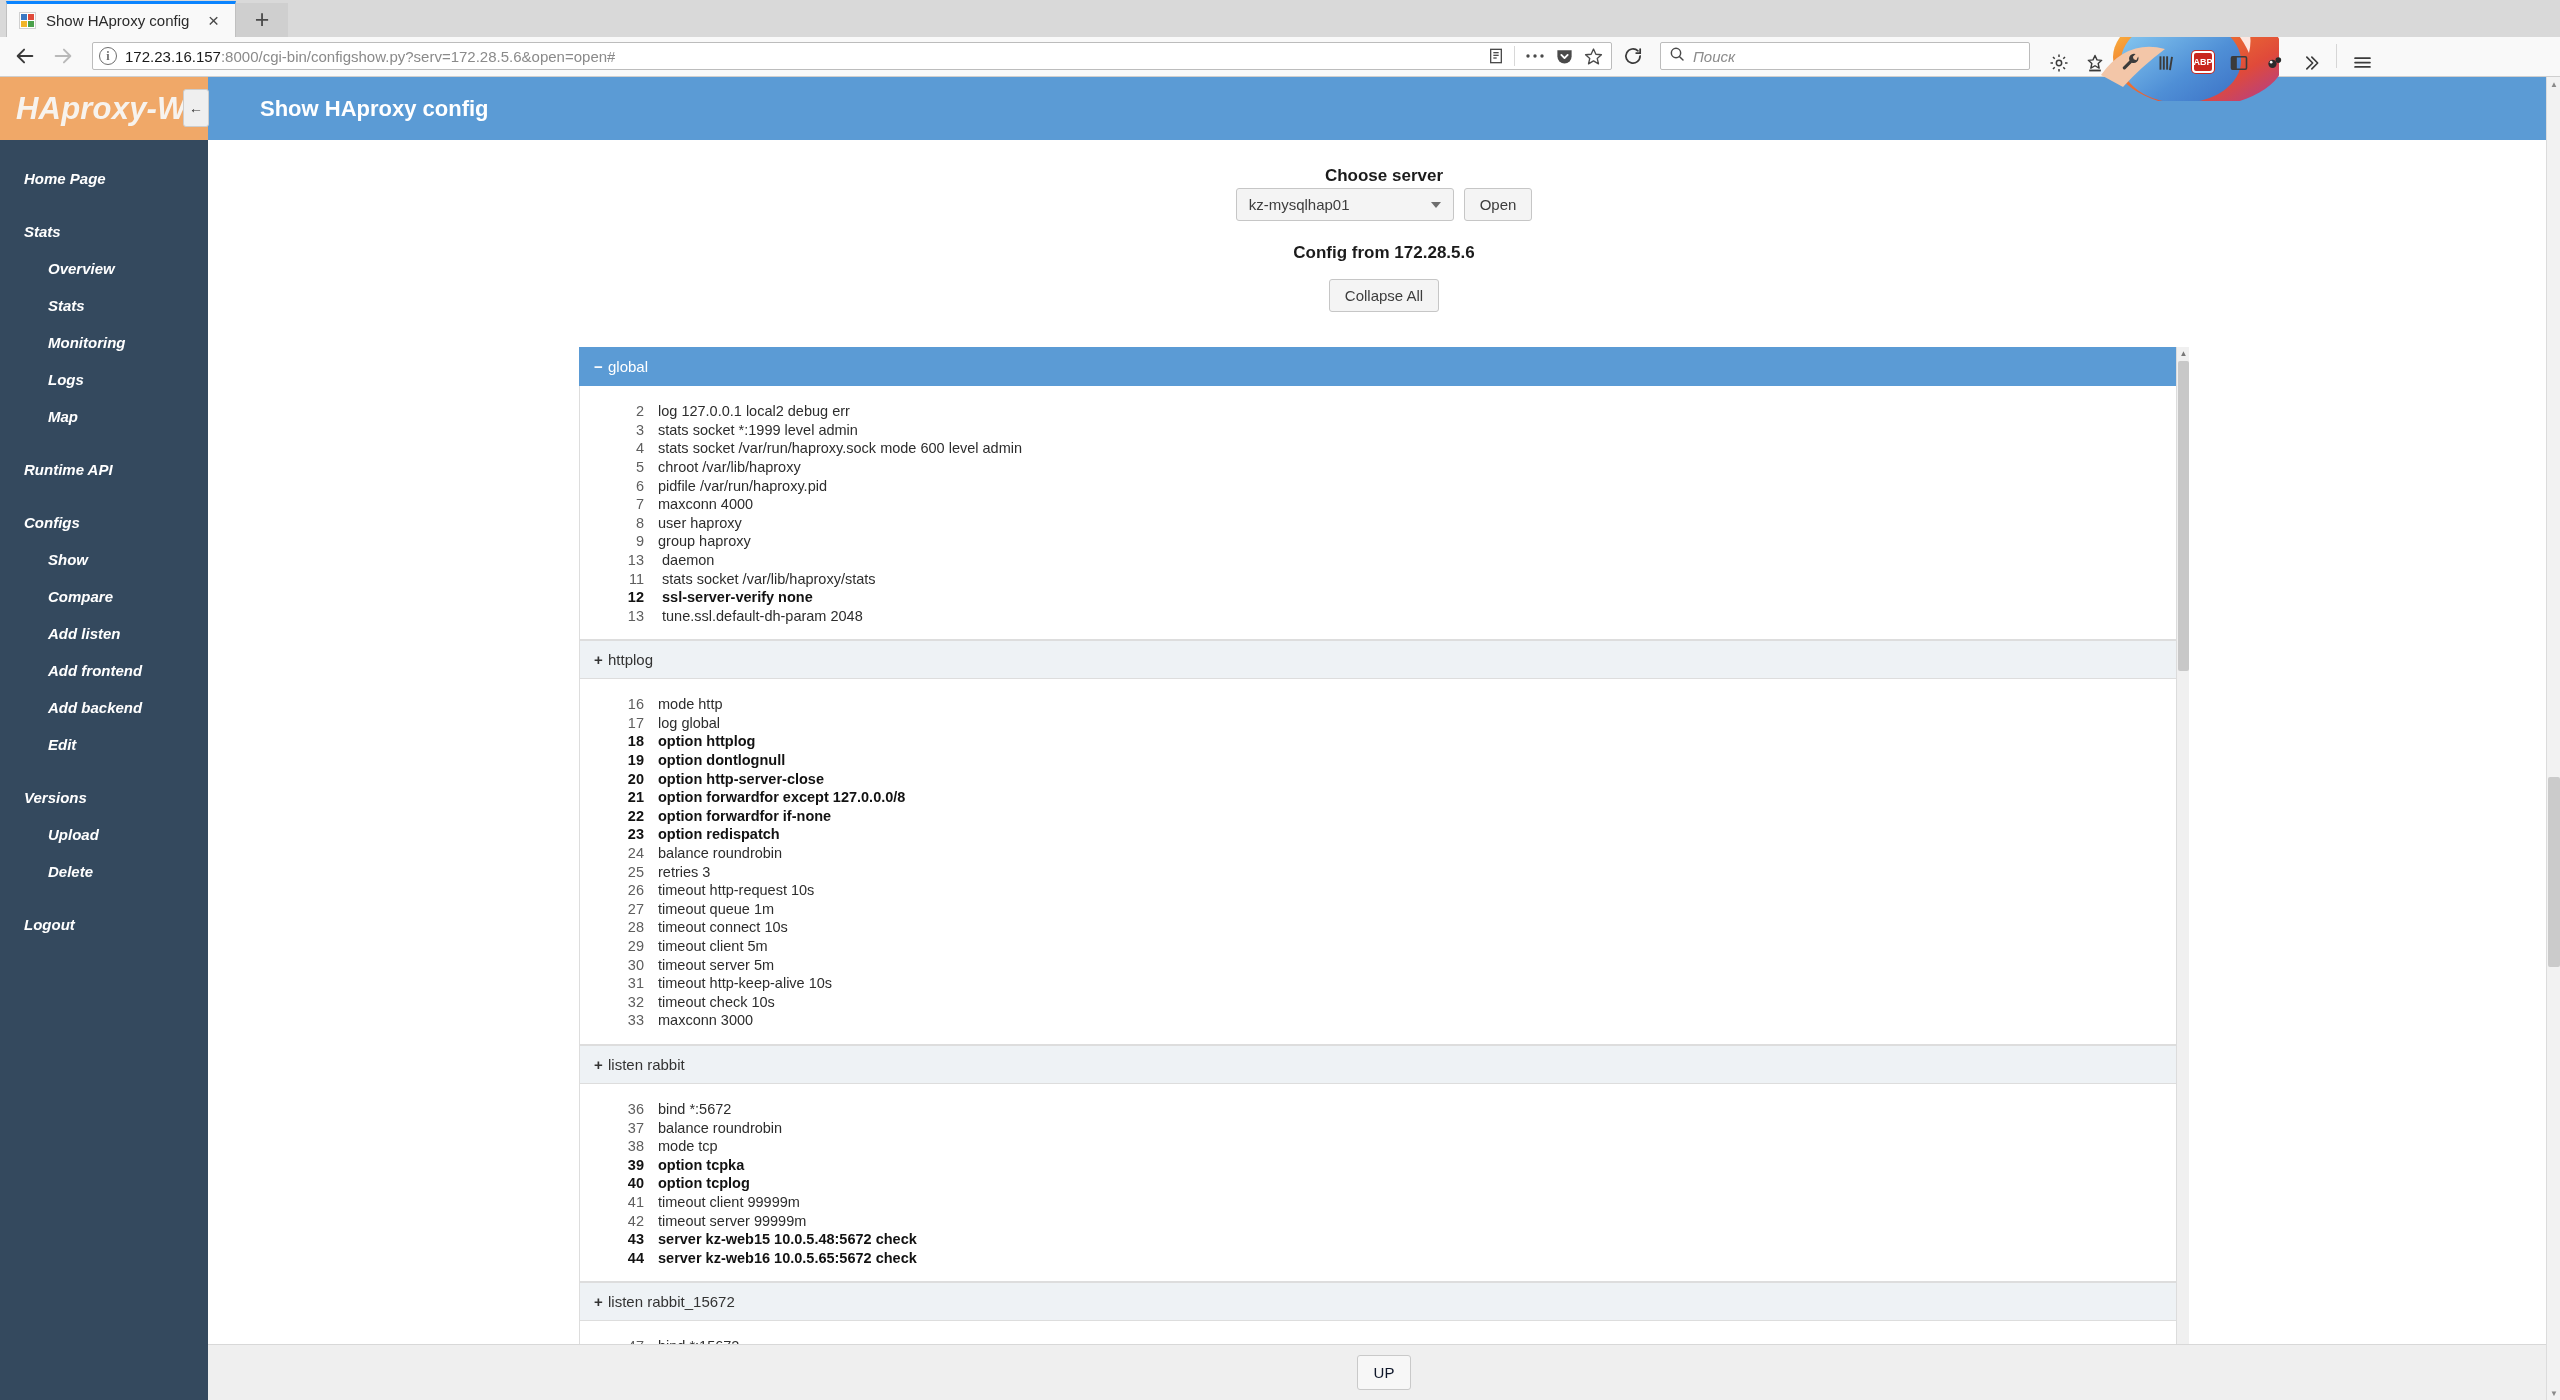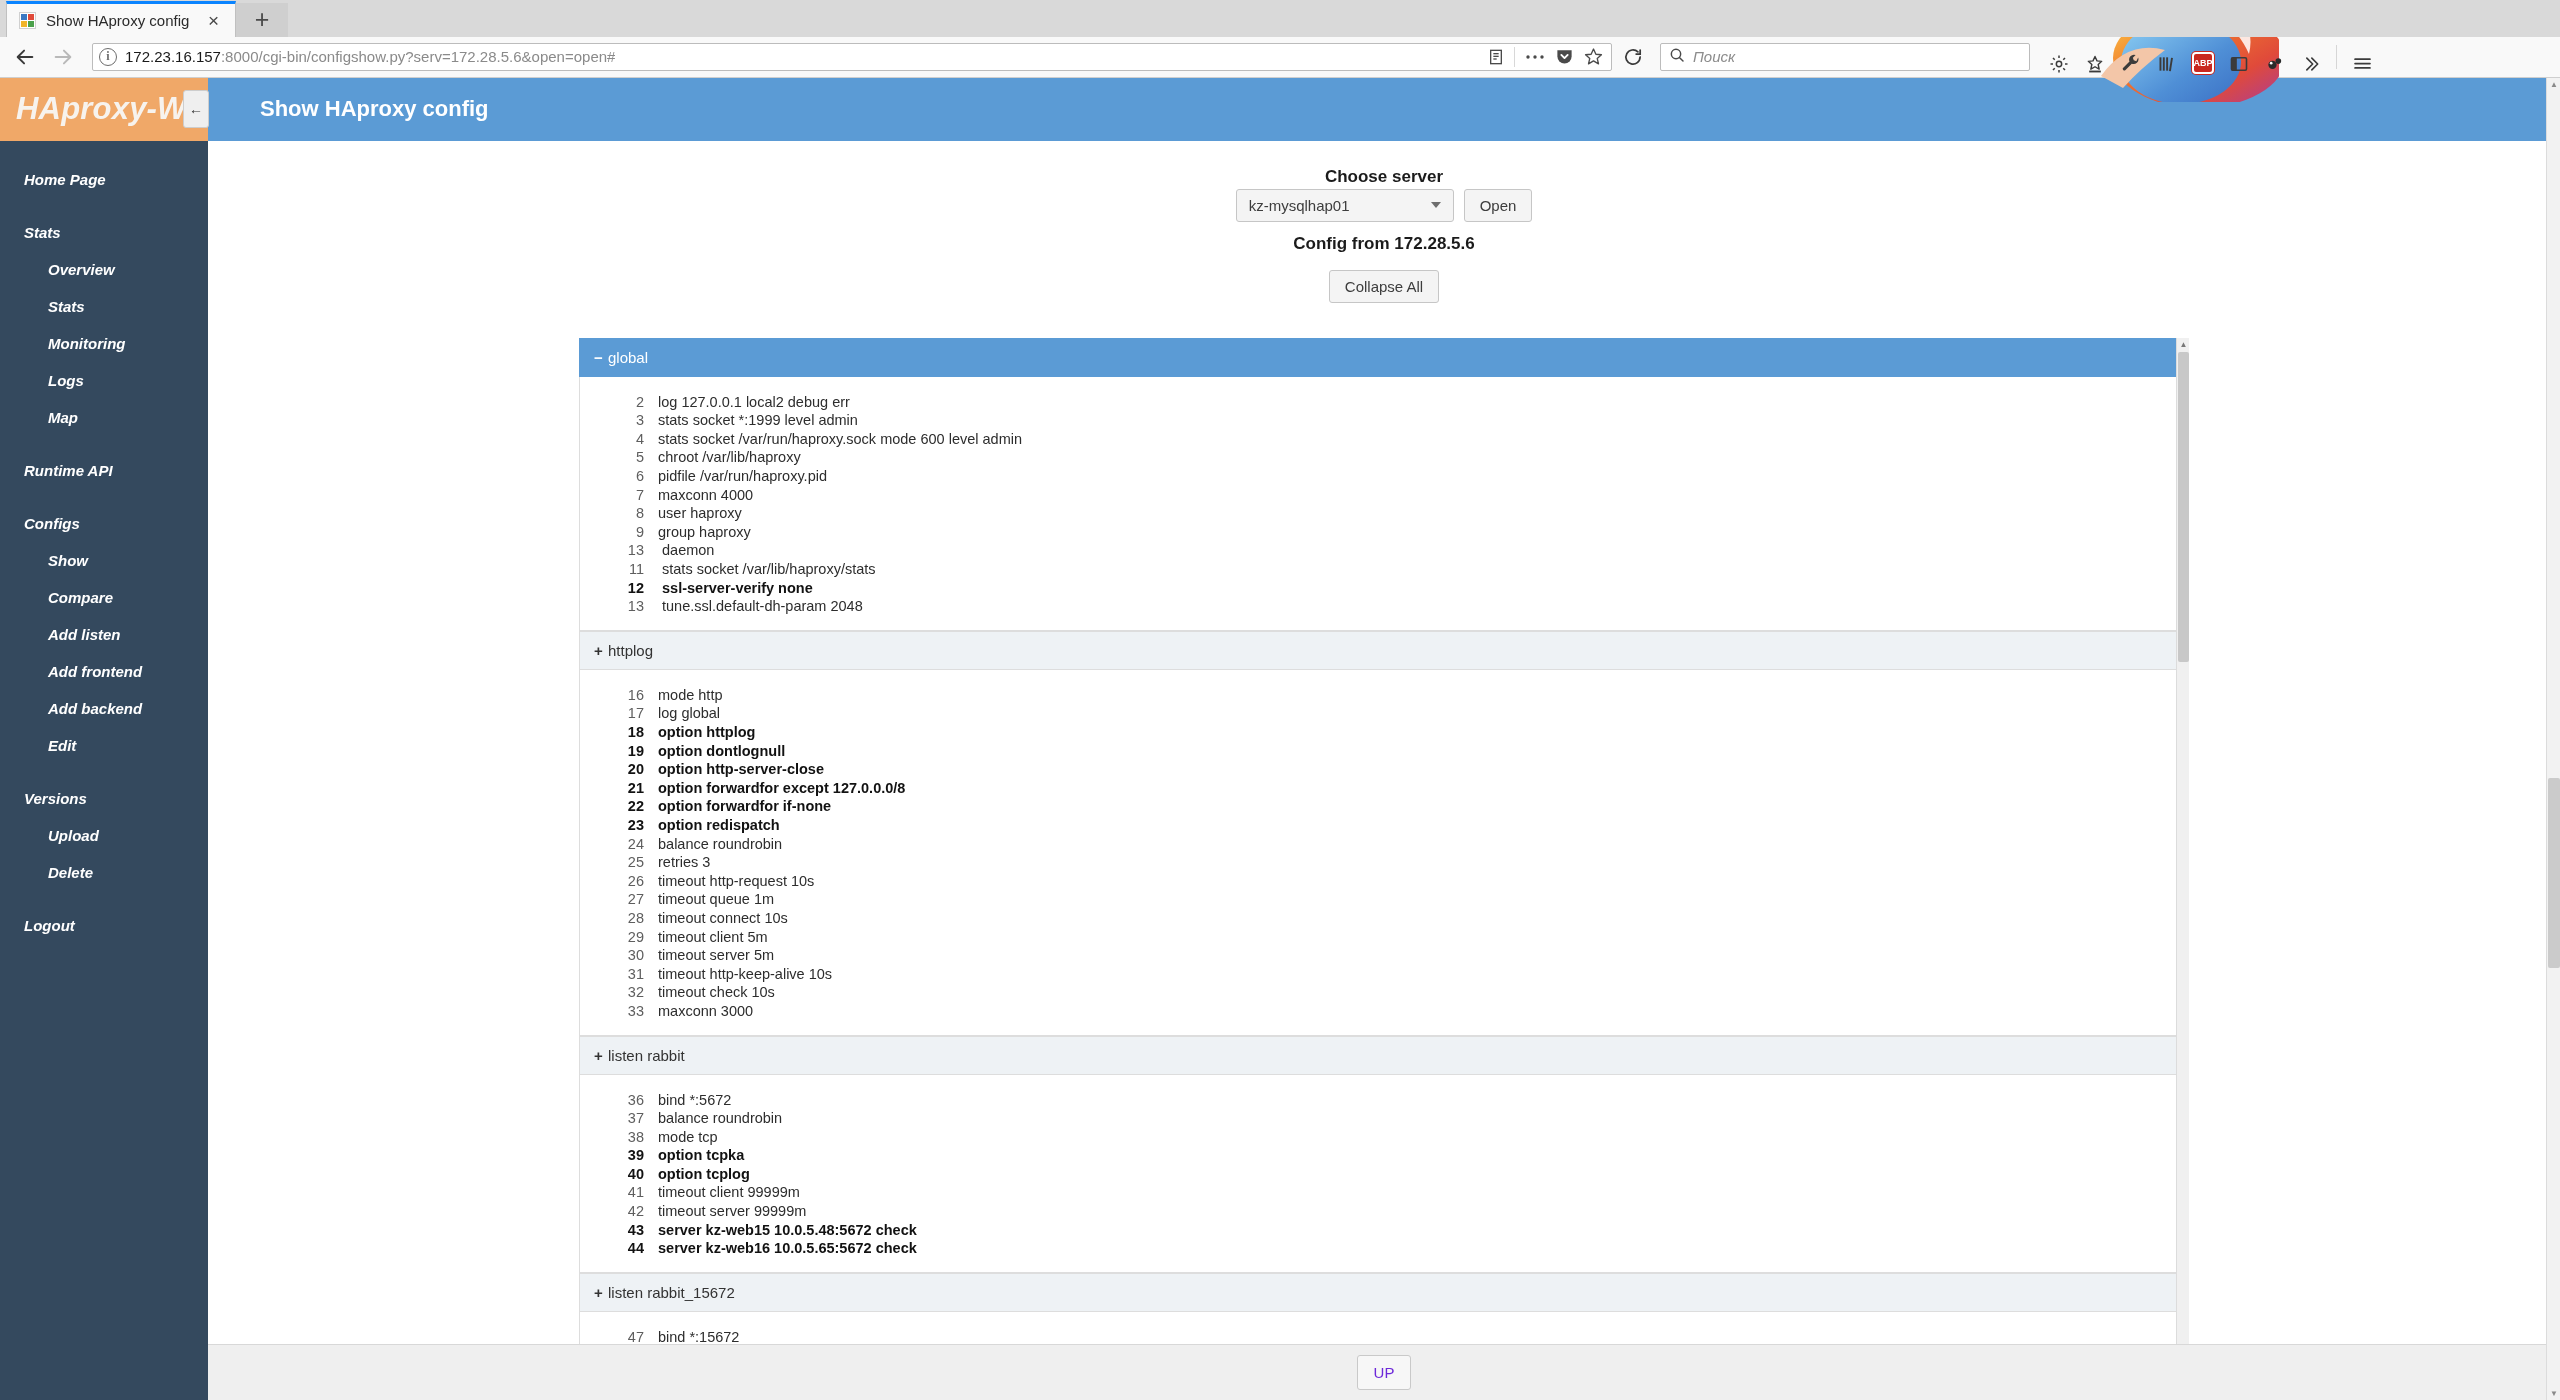--- a/index.html
+++ b/index.html
@@ -194,21 +194,21 @@
   .main {
     flex: 1 1 auto;
     overflow: hidden;
     position: relative;
     background: #fff;
     padding-top: 26px;
   }
 
   .ctr { text-align: center; }
   .h-choose { font-size: 17px; font-weight: bold; color: #1b1b1b; margin-bottom: 2px; }
-  .selrow { display: flex; justify-content: center; align-items: center; gap: 10px; margin-bottom: 12px; }
+  .selrow { display: flex; justify-content: center; align-items: center; gap: 10px; margin-bottom: 22px; }
   .select {
     width: 218px; height: 33px;
     background: #f4f4f4;
     border: 1px solid #c6c6c6;
     border-radius: 3px;
     display: flex; align-items: center;
     padding: 0 12px;
     font-size: 15px; color: #3d3d3d;
     position: relative;
   }
@@ -310,21 +310,21 @@
   .footer {
     flex: 0 0 56px;
     background: #efefef;
     border-top: 1px solid #d8d8d8;
     display: flex; align-items: center; justify-content: center;
   }
   .up-btn {
     background: #f7f7f7;
     border: 1px solid #c9c9c9;
     border-radius: 3px;
-    font-size: 15px; color: #6d28d9;
+    font-size: 15px; color: #0f172a;
     padding: 8px 16px;
     font-family: "Liberation Sans", sans-serif;
   }
 </style>
 </head>
 <body>
 
 <div class="browser">
 
   <div class="tabstrip">

